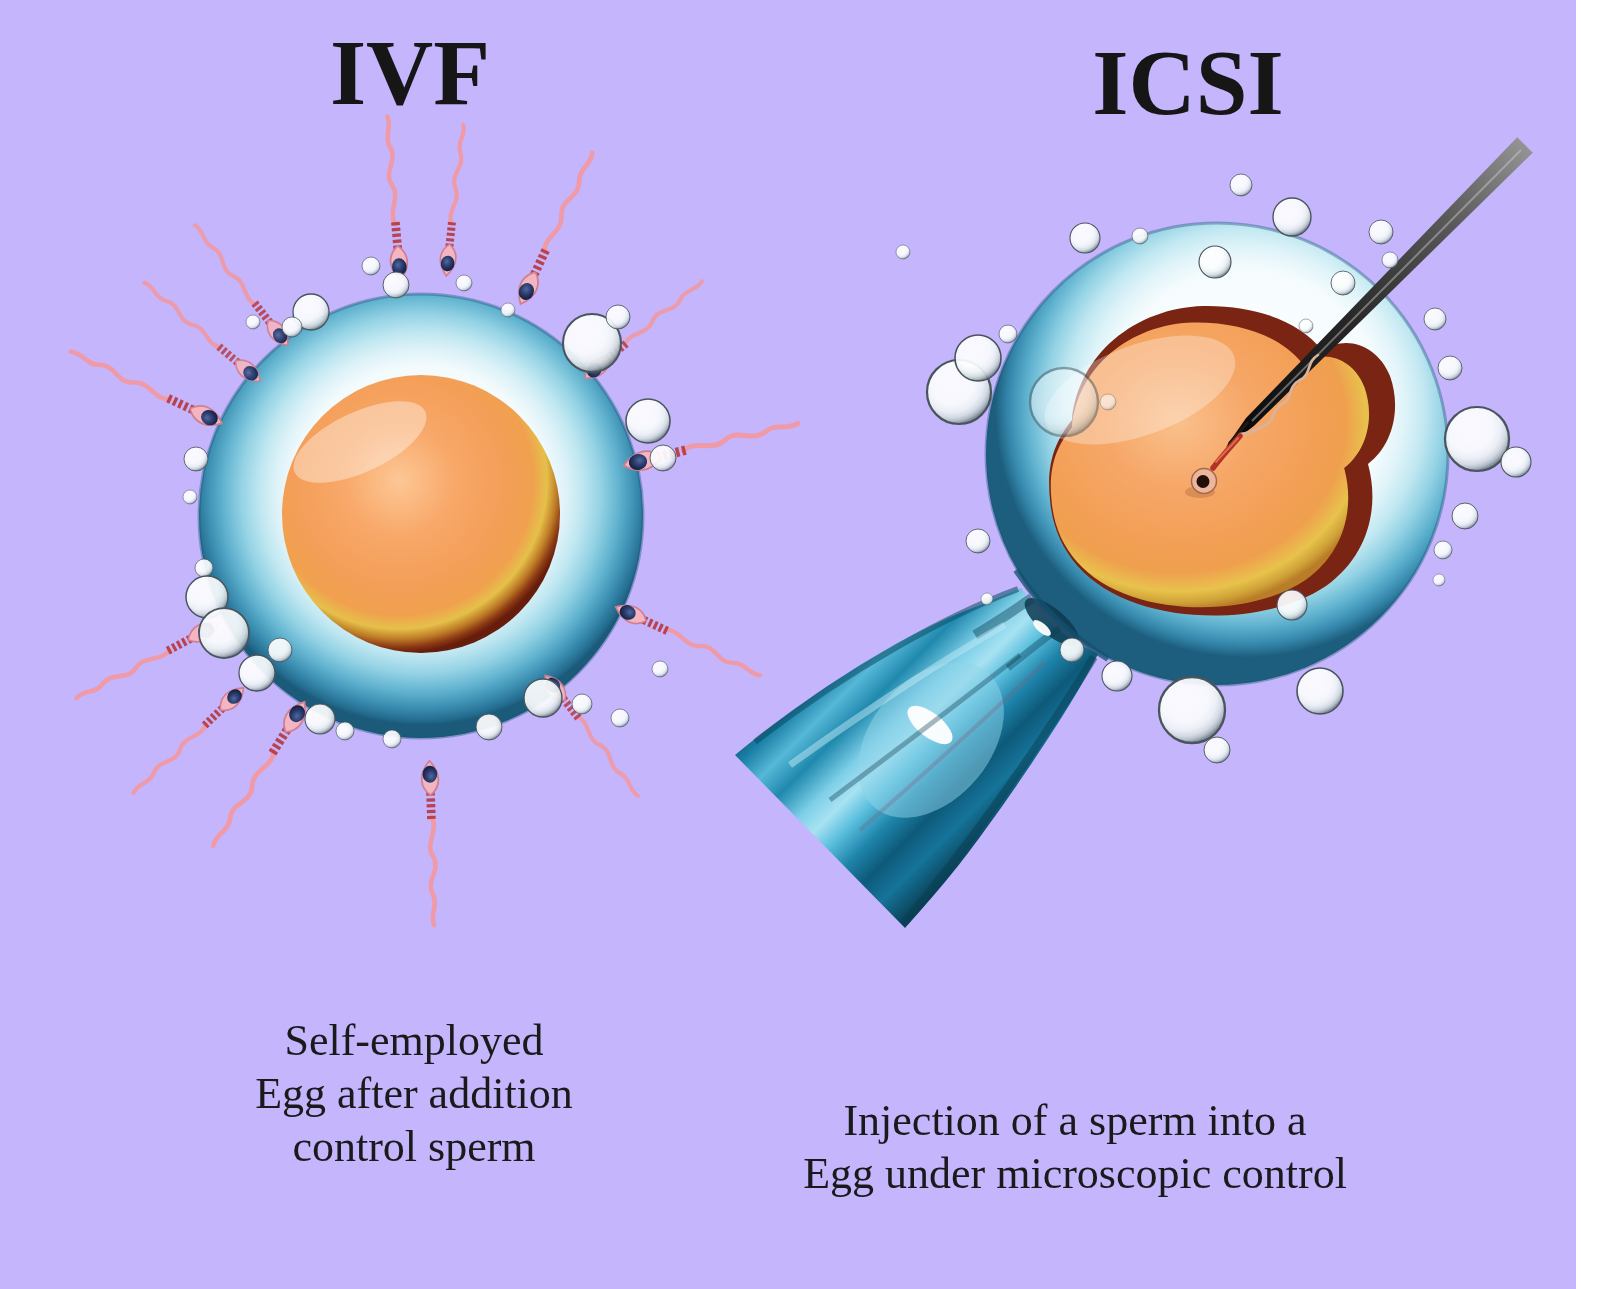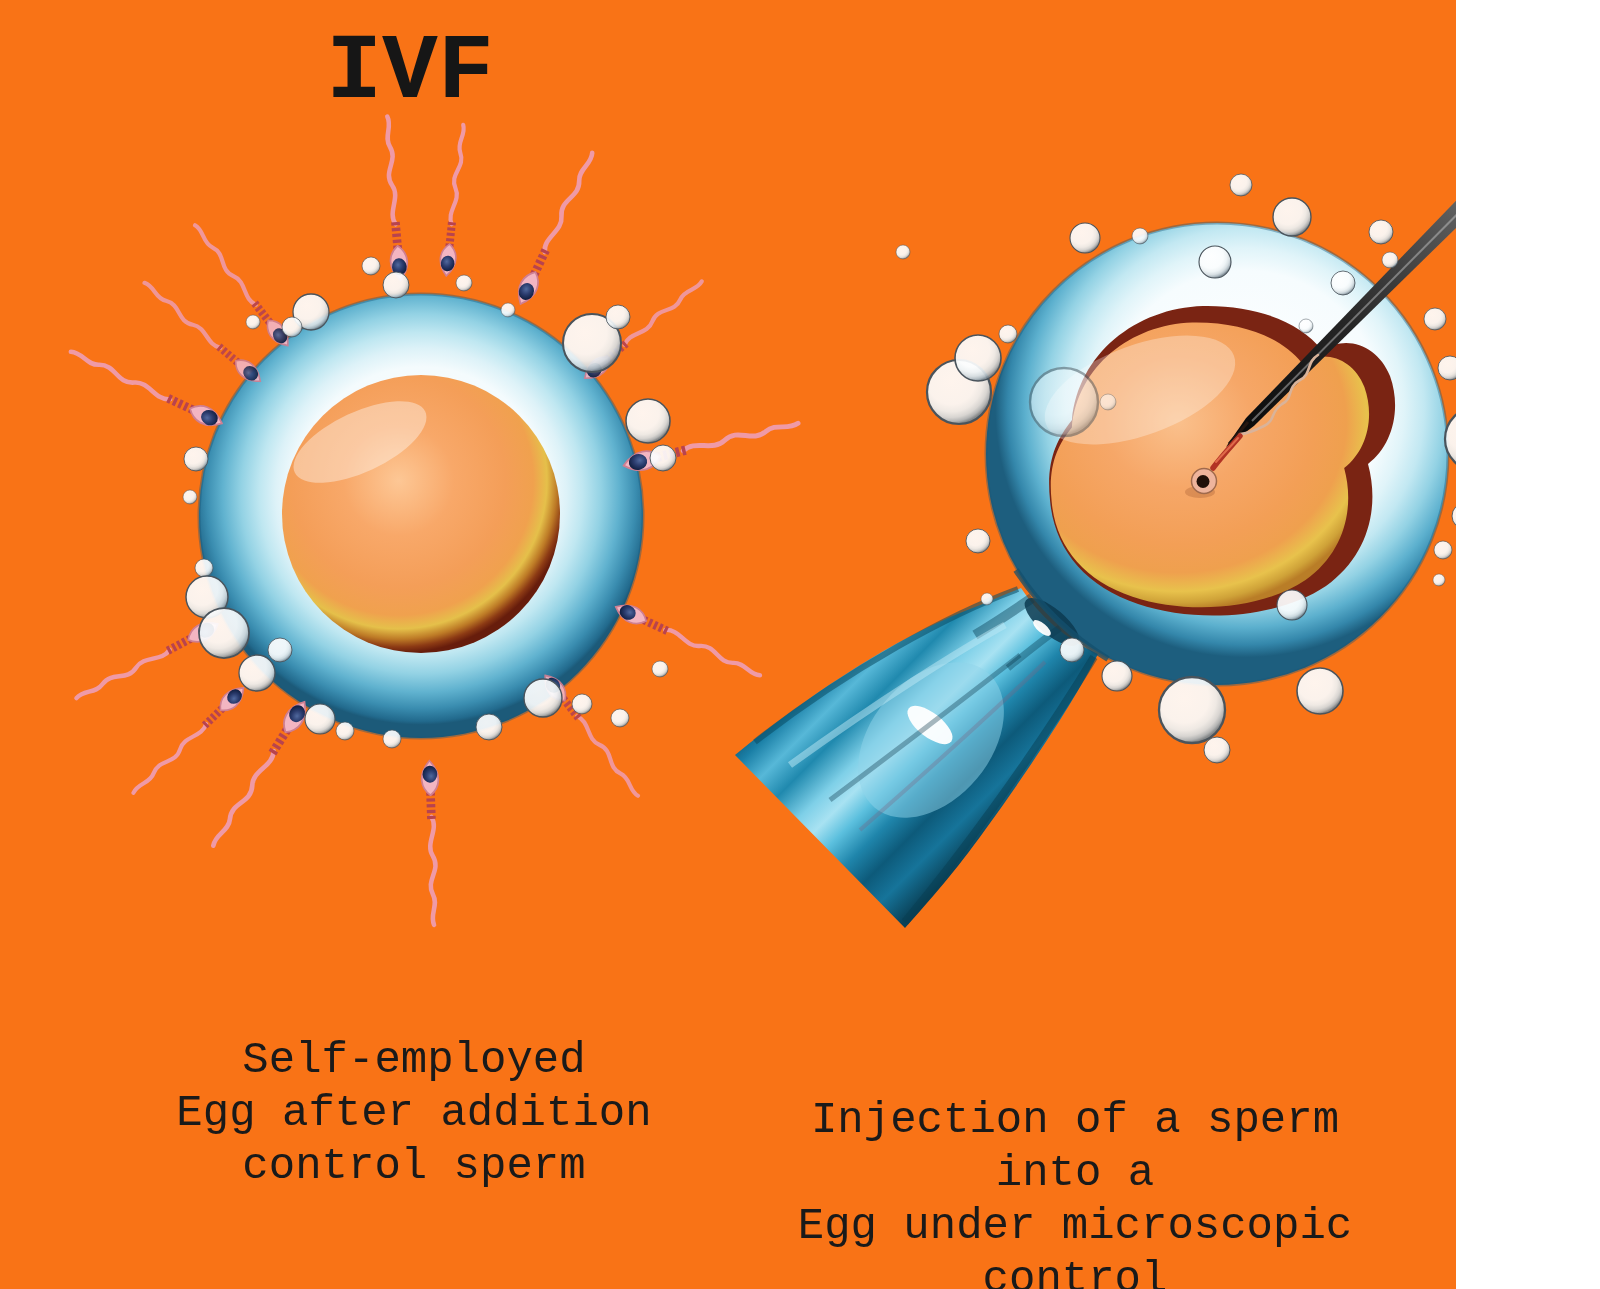--- a/index.html
+++ b/index.html
@@ -1,24 +1,24 @@
 <!DOCTYPE html>
 <html><head>
 <meta charset="utf-8">
 <style>
   html,body{margin:0;padding:0;background:#ffffff;}
-  .stage{position:relative;width:1456px;height:1289px;background:#f97316;overflow:hidden;
-         font-family:Liberation Mono, monospace;color:#1a1a1a;}
+  .stage{position:relative;width:1576px;height:1289px;background:#c4b5fd;overflow:hidden;
+         font-family:Liberation Serif, serif;color:#1a1a1a;}
   .artwork{position:absolute;left:0;top:0;}
   .title{position:absolute;text-align:center;font-size:93px;font-weight:600;
          line-height:105px;color:#161616;letter-spacing:0px;}
   .title-ivf{left:260px;top:20px;width:300px;}
   .title-icsi{left:1038px;top:30px;width:300px;}
   .caption{position:absolute;text-align:center;font-size:44px;line-height:53px;color:#1a1a1a;}
-  .caption-ivf{left:114px;top:1014px;width:600px;margin-top:20px;}
+  .caption-ivf{left:114px;top:1014px;width:600px;}
   .caption-icsi{left:775px;top:1048px;width:600px;margin-top:46px;}
 </style>
 </head>
 <body>
 
 <div class="stage">
 
   <svg class="artwork" width="1600" height="1289" viewBox="0 0 1600 1289">
     <defs>
       <radialGradient id="ringGrad" cx="0.5" cy="0.45" r="0.52">
@@ -232,20 +232,21 @@
         <use href="#bubble" transform="translate(1192 710) scale(1.65)"></use>
         <use href="#bubble" transform="translate(1217 750) scale(0.65)"></use>
         <use href="#bubble" transform="translate(1117 676) scale(0.75)"></use>
         <use href="#bubble" transform="translate(1072 650) scale(0.6)"></use>
         <use href="#bubble" transform="translate(903 252) scale(0.35)"></use>
       </g>
     </g>
   </svg>
 
   <div class="title title-ivf">IVF</div>
+  <div class="title title-icsi">ICSI</div>
 
   <div class="caption caption-ivf">
     <div>Self-employed</div>
     <div>Egg after addition</div>
     <div>control sperm</div>
   </div>
   <div class="caption caption-icsi">
     <div>Injection of a sperm into a</div>
     <div>Egg under microscopic control</div>
   </div>

